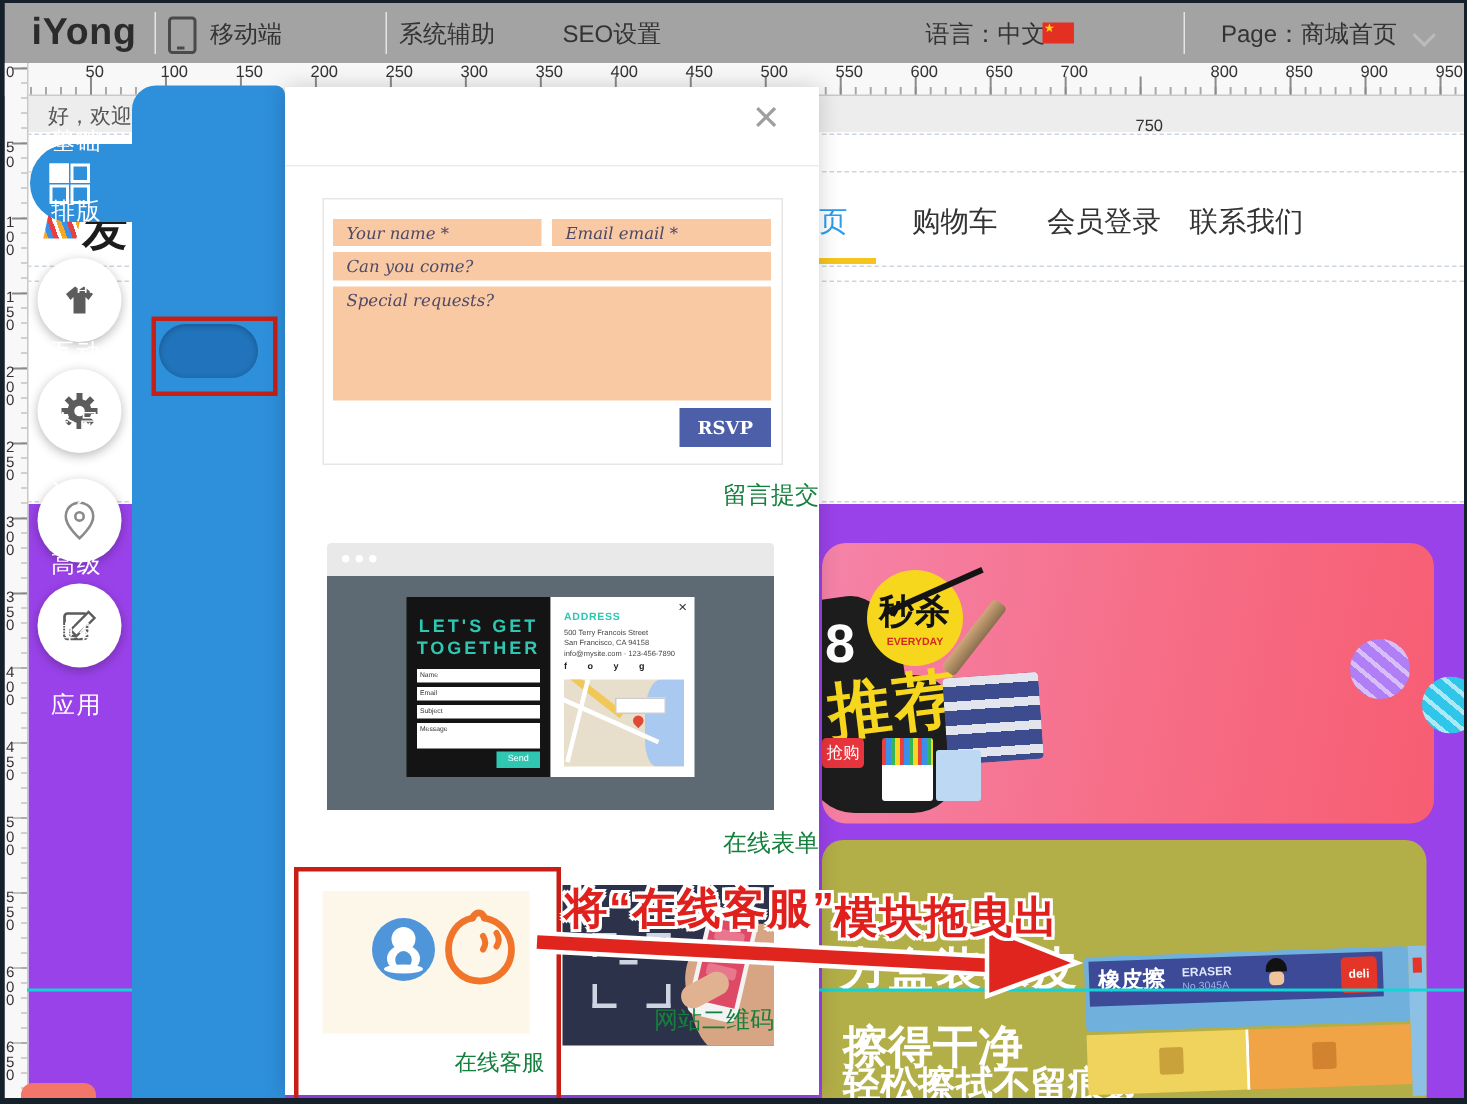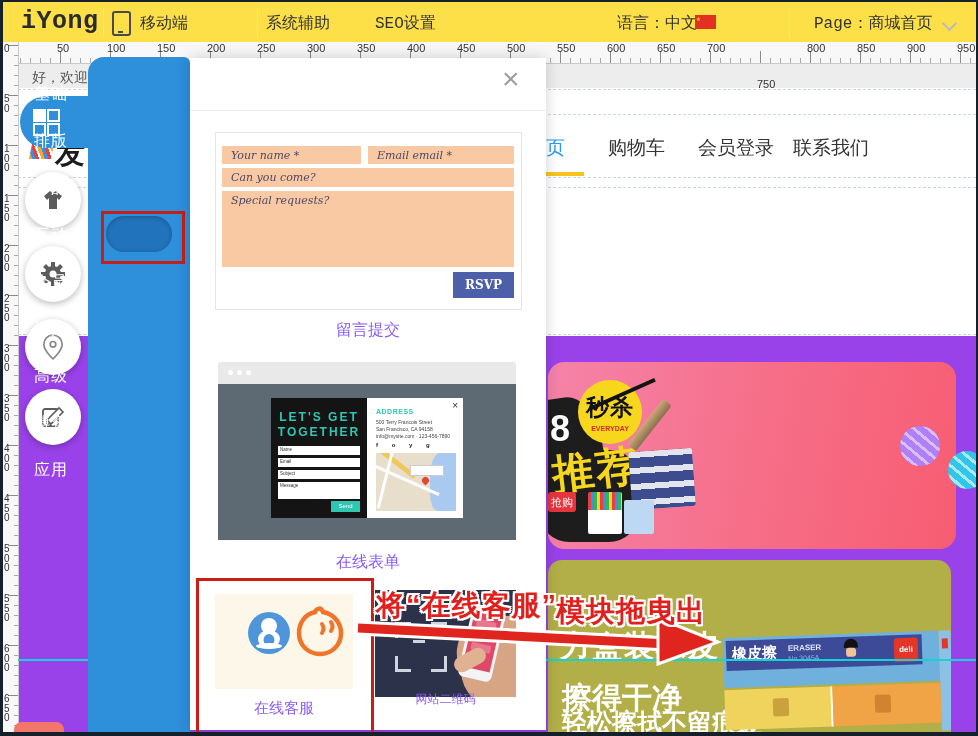--- a/index.html
+++ b/index.html
@@ -3,21 +3,21 @@
 <meta charset="utf-8">
 <style>
   html,body{margin:0;padding:0;}
   body{width:978px;height:736px;position:relative;overflow:hidden;background:#16222e;
        font-family:"Liberation Sans","DejaVu Sans",sans-serif;}
   .abs{position:absolute;}
   
   #stage{position:absolute;left:0;top:0;width:978px;height:736px;}
   .edge{position:absolute;background:#15202b;z-index:60;}
   
-  #topbar{left:3px;top:2px;width:973px;height:40px;background:#fde047;z-index:30;font-family:Liberation Mono, monospace;}
+  #topbar{left:3px;top:2px;width:973px;height:40px;background:#a3a3a3;z-index:30;}
   .tb-text{position:absolute;top:11px;font-size:16px;color:#333;}
   #logo{left:18px;top:5px;font-size:25px;font-weight:bold;color:#2b2b2b;letter-spacing:.5px;}
   .tb-div{position:absolute;top:6px;width:1px;height:28px;background:#e4e4e4;}
   #mobile-icon{left:109px;top:9px;width:15px;height:21px;border:2px solid #4a4a4a;border-radius:3px;}
   #mobile-icon:after{content:"";position:absolute;left:4px;bottom:1px;width:5px;height:2px;background:#4a4a4a;}
   #flag{left:692px;top:13px;width:21px;height:14px;background:#e33022;color:#ffd800;font-size:8px;line-height:8px;}
   #flag span{position:absolute;left:1px;top:0px;}
   #page-chevron{left:941px;top:16px;width:9px;height:9px;border-right:2px solid #bbb;border-bottom:2px solid #bbb;transform:rotate(45deg);}
   
   #hruler{left:3px;top:42px;width:973px;height:21px;background:#f8f8f8;border-bottom:1px solid #c9c9c9;z-index:5;}
@@ -91,21 +91,21 @@
   #gridicon{position:absolute;left:13px;top:13px;width:26px;height:26px;}
   #gridicon i{position:absolute;width:9px;height:9px;border:2px solid #fff;}
   #gridicon i.f{background:#fff;}
   .menu-item{position:absolute;left:0;width:102px;text-align:center;color:#fff;font-size:16px;letter-spacing:1px;z-index:21;}
   #pill{left:106px;top:216px;width:66px;height:36px;border-radius:18px;background:#2173bb;box-shadow:inset 0 1px 4px rgba(0,0,0,.25);z-index:20;}
   #pill-redbox{left:101px;top:211px;width:78px;height:47px;border:3px solid #c42017;z-index:22;}
   
   #modal{left:190px;top:58px;width:356px;height:672px;background:#fff;z-index:30;box-shadow:0 0 14px rgba(0,0,0,.18);}
   #modal-close{position:absolute;left:312px;top:6px;font-size:30px;color:#9e9e9e;line-height:30px;font-weight:300;}
   #modal-hdr{position:absolute;left:0;top:0;width:356px;height:52px;border-bottom:1px solid #ececec;}
-  .caption{position:absolute;color:#8b5cf6;font-size:16px;text-align:center;}
+  .caption{position:absolute;color:#15803d;font-size:16px;text-align:right;}
   
   #card1{position:absolute;left:25px;top:74px;width:305px;height:176px;border:1px solid #e6e6e6;}
   .peach{position:absolute;background:#f9c9a3;font-family:"DejaVu Serif",serif;font-style:italic;font-size:11px;color:#4c4866;padding:3px 0 0 9px;box-sizing:border-box;}
   #rsvp{position:absolute;left:237px;top:139px;width:61px;height:26px;background:#4d5fa8;color:#fff;
       font-family:"DejaVu Serif",serif;font-weight:bold;font-size:12px;text-align:center;line-height:26px;}
   
   #card2{position:absolute;left:28px;top:304px;width:298px;height:178px;}
   #c2bar{position:absolute;left:0;top:0;width:298px;height:22px;background:#e9e9e9;border-radius:3px 3px 0 0;}
   #c2bar i{position:absolute;top:8px;width:5px;height:5px;border-radius:50%;background:#fff;}
   #c2body{position:absolute;left:0;top:22px;width:298px;height:156px;background:#5d6a73;}
@@ -357,21 +357,21 @@
       <div id="qrdash"></div>
       <div id="hand"></div>
       <div id="phone">
         <div class="scr">
             <i style="top:6px"></i>
             <i style="top:30px"></i>
           </div>
       </div>
       <div id="thumb"></div>
     </div>
-    <div class="caption" style="left:185px;top:633px;width:141px;font-size:12px">网站二维码</div>
+    <div class="caption" style="left:185px;top:612px;width:141px;font-size:16px">网站二维码</div>
   </div>
 
   <div class="ann" style="left:376px;top:586px">将“在线客服”</div>
   <div class="ann" style="left:556px;top:592px">模块拖曳出</div>
   <svg id="arrow" width="372" height="54" viewBox="0 0 372 54">
     <line x1="6" y1="16" x2="316" y2="32" stroke="#fff" stroke-width="15"></line>
     <line x1="6" y1="16" x2="316" y2="32" stroke="#e0251f" stroke-width="9"></line>
     <polygon points="306,6 366,30 306,52" fill="#e0251f" stroke="#fff" stroke-width="3"></polygon>
   </svg>
 

